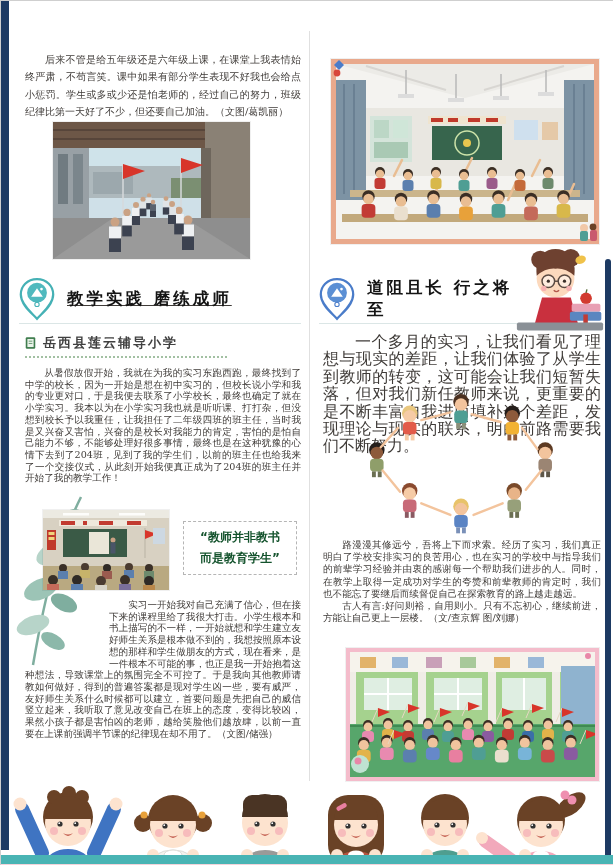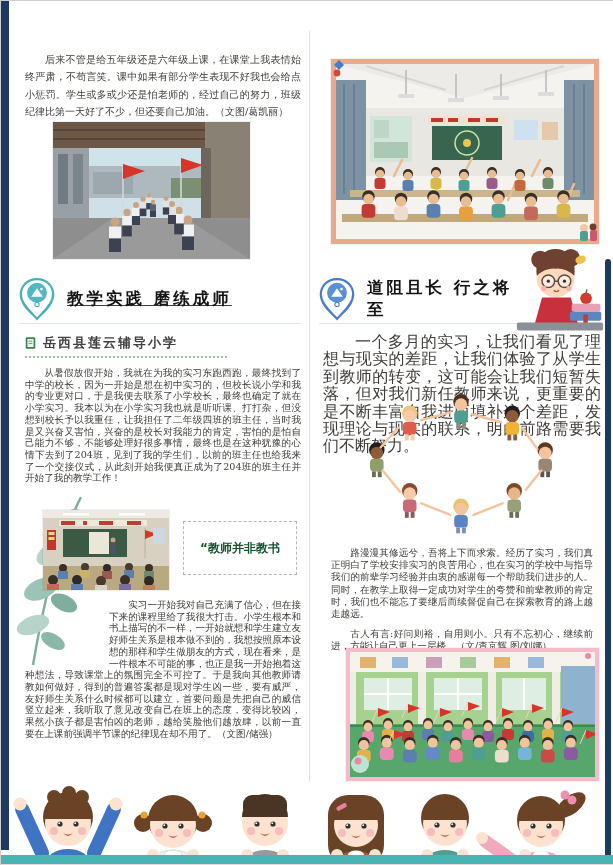--- a/index.html
+++ b/index.html
@@ -17,21 +17,21 @@
   
   .jp{text-align:justify;margin:0;}
   .indent{text-indent:2em;}
   .intro{left:24px;top:26px;width:276px;font-size:10px;line-height:17.4px;margin-top:24px;}
   .para-sm{font-size:9.6px;line-height:11.7px;}
   .para1L{left:24px;top:366px;width:276px;}
   .para2L{left:24px;top:598px;width:276px;}
   .leaf-spacer{float:left;width:84px;height:70px;}
   .para1R{left:322px;top:332px;width:278px;font-size:16px;line-height:17.4px;}
   .parasR{left:322px;top:538px;width:278px;font-size:9.6px;line-height:12.2px;}
-  .parasR p{margin:8px;}
+  .parasR p{margin:0;}
   
   .sec-head{display:flex;align-items:center;border-bottom:1px solid #dbe6e6;
             font-family:"DejaVu Sans","Liberation Sans",sans-serif;}
   .sec-head-L{left:18px;top:274px;width:282px;height:48px;text-decoration:underline;}
   .sec-head-R{left:318px;top:274px;width:205px;height:48px;}
   .sec-title{font-size:16.5px;font-weight:bold;color:#141414;letter-spacing:3px;
              margin-left:12px;}
   .school-row{left:24px;top:333px;display:flex;align-items:center;}
   .school-name{font-size:13px;font-weight:bold;color:#404040;letter-spacing:2px;
                margin-left:7px;font-family:"DejaVu Sans","Liberation Sans",sans-serif;}
@@ -240,20 +240,21 @@
         <g transform="translate(106,71)">
             <circle r="5" fill="#2f2a26"></circle>
             <rect x="-6" y="4" width="12" height="8" fill="#b9874a"></rect>
           </g>
       </g>
     </svg>
   </div>
 
   <div class="abs quote-box">
     <span>“教师并非教书</span>
+    <span>而是教育学生”</span>
   </div>
 
   <div class="abs para-sm para2L">
     <div class="leaf-spacer"></div>
     <span class="jp" style="display:block;text-indent:2em;">实习一开始我对自己充满了信心，但在接下来的课程里给了我很大打击。小学生根本和书上描写的不一样，一开始就想和学生建立友好师生关系是根本做不到的，我想按照原本设想的那样和学生做朋友的方式，现在看来，是一件根本不可能的事，也正是我一开始抱着这种想法，导致课堂上的氛围完全不可控了。于是我向其他教师请教如何做好，得到的普遍答案都是现对学生凶一些，要有威严，友好师生关系什么时候都可以建立，首要问题是先把自己的威信竖立起来，我听取了意见改变自己在班上的态度，变得比较凶，果然小孩子都是害怕凶的老师，越给笑脸他们越放肆，以前一直要在上课前强调半节课的纪律现在却不用了。（文图/储强）</span>
   </div>
 
   <div class="abs photo photo3-frame">
     <svg width="258" height="175" viewBox="0 0 258 175">
       <rect width="258" height="175" fill="#f4f3f0"></rect>

